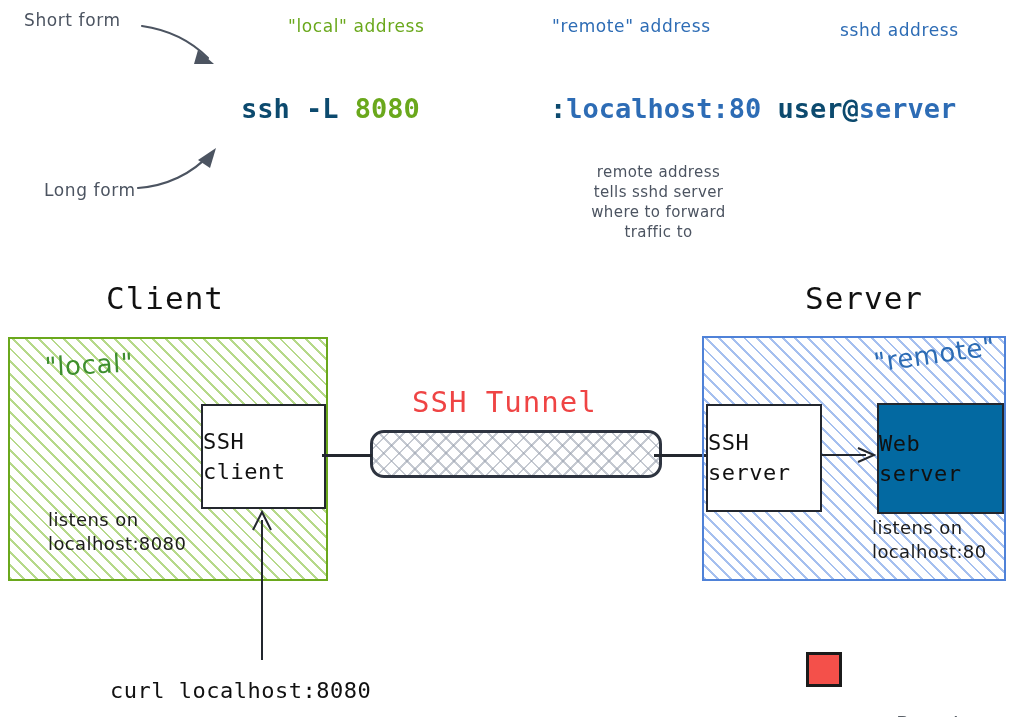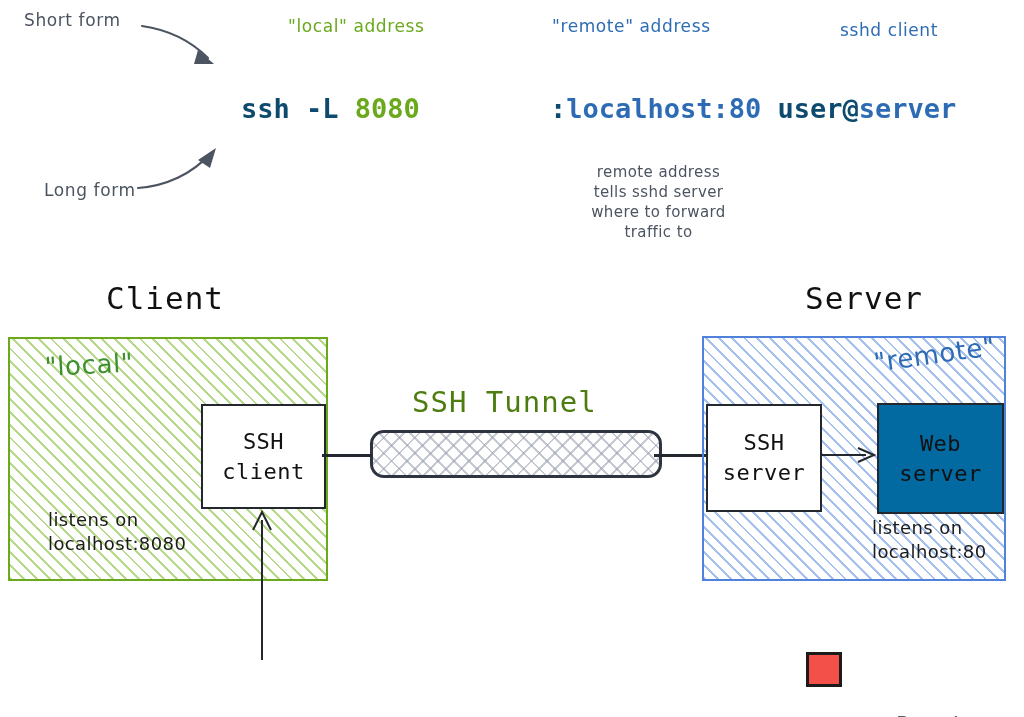--- a/index.html
+++ b/index.html
@@ -22,40 +22,40 @@
   .mono{font-family:"DejaVu Sans Mono",monospace;font-weight:bold;
         font-size:27px;white-space:pre;color:#111111;letter-spacing:0px;}
   .mono .g{color:#6aa81c;}
   .mono .b{color:#2d6cb5;}
   .mono .k{color:#0c4a6e;}
 
   
   .title{font-family:"DejaVu Sans Mono",monospace;font-size:31px;
          color:#111111;white-space:nowrap;letter-spacing:1px;}
   .tunnel-title{font-family:"DejaVu Sans Mono",monospace;font-size:29px;
-         color:#4d7c0f;white-space:nowrap;letter-spacing:1px;}
+         color:#ef4444;white-space:nowrap;letter-spacing:1px;}
 
   
   .zone-green{
      border:2px solid #6aa81c;
      background:
        repeating-linear-gradient(45deg,
          rgba(122,186,42,.55) 0px, rgba(122,186,42,.55) 2px,
          rgba(255,255,255,0) 2px, rgba(255,255,255,0) 9px);
   }
   .zone-blue{
      border:2px solid #4f82d8;
      background:
        repeating-linear-gradient(45deg,
          rgba(92,140,226,.55) 0px, rgba(92,140,226,.55) 2px,
          rgba(255,255,255,0) 2px, rgba(255,255,255,0) 9px);
   }
   .node{
      background:#ffffff;border:2.5px solid #23272e;
-     display:flex;flex-direction:column;align-items:center;
+     display:flex;flex-direction:column;align-items:flex-start;
      justify-content:center;
      font-family:"DejaVu Sans Mono",monospace;font-size:22px;color:#111;
      line-height:30px;letter-spacing:.5px;
   }
   .node.red{background:#0369a1;}
 
   .tunnel{
      border:3px solid #2e3440;border-radius:14px;
      background:
        repeating-linear-gradient(45deg,
@@ -84,21 +84,21 @@
 
   <svg class="abs" style="left:140px;top:14px;" width="120" height="60">
     <path d="M2,12 C30,16 52,28 68,44" fill="none" stroke="#4c5461" stroke-width="2.2" stroke-linecap="round"></path>
     <path d="M58,36 L74,50 L54,50 Z" fill="#4c5461"></path>
   </svg>
 
   <div class="abs hand hand-green" style="left:288px;top:16px;">"local" address</div>
 
   <div class="abs hand hand-blue" style="left:552px;top:16px;">"remote" address</div>
 
-  <div class="abs hand hand-blue" style="left:840px;top:20px;">sshd client</div>
+  <div class="abs hand hand-blue" style="left:840px;top:20px;">sshd address</div>
 
   <div class="abs mono" style="left:176px;top:62px;">
     <span class="k">ssh -L </span><span class="g">8080</span><span class="k">        </span><span class="k">:</span><span class="b">localhost:80</span><span class="k"> user@</span><span class="b">server</span>
   </div>
 
 
   <div class="abs hand" style="left:24px;top:180px;margin-left:20px;">Long form</div>
 
   <svg class="abs" style="left:136px;top:146px;" width="120" height="56">
     <path d="M2,42 C30,40 56,28 74,8" fill="none" stroke="#4c5461" stroke-width="2.2" stroke-linecap="round"></path>
@@ -158,20 +158,22 @@
 
   <div class="abs hand-sm" style="left:872px;top:516px;width:200px;white-space:pre-line;
               text-align:left;font-size:18px;line-height:24px;color:#1b1b1b;">listens on
 localhost:80</div>
 
   <svg class="abs" style="left:248px;top:508px;" width="34" height="152">
     <line x1="14" y1="152" x2="14" y2="12" stroke="#23272e" stroke-width="2"></line>
     <path d="M5,22 L14,4 L23,22" fill="none" stroke="#23272e" stroke-width="2"></path>
   </svg>
 
+  <div class="abs" style="left:110px;top:678px;font-family:'DejaVu Sans Mono',monospace;
+              font-size:22px;color:#111;white-space:nowrap;letter-spacing:.5px;">curl localhost:8080</div>
 
   <div class="abs legend-swatch" style="left: 806px; top: 652px; background: rgb(244, 80, 74);"></div>
 
   <div class="abs legend-text" style="left:852px;top:652px;width:150px;">
     <div>– Precious</div>
     
   </div>
 
 </div>
 

